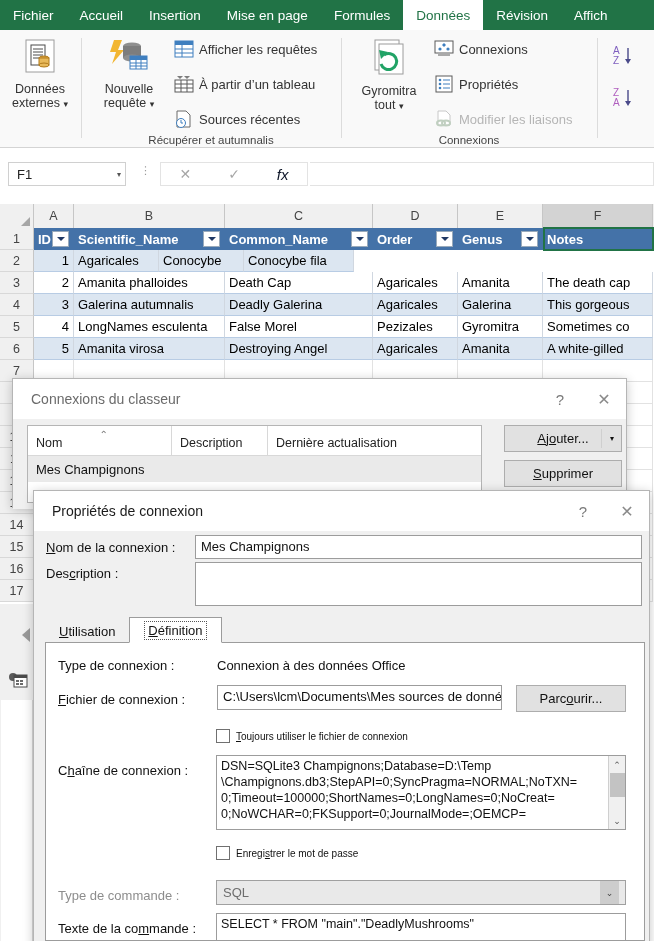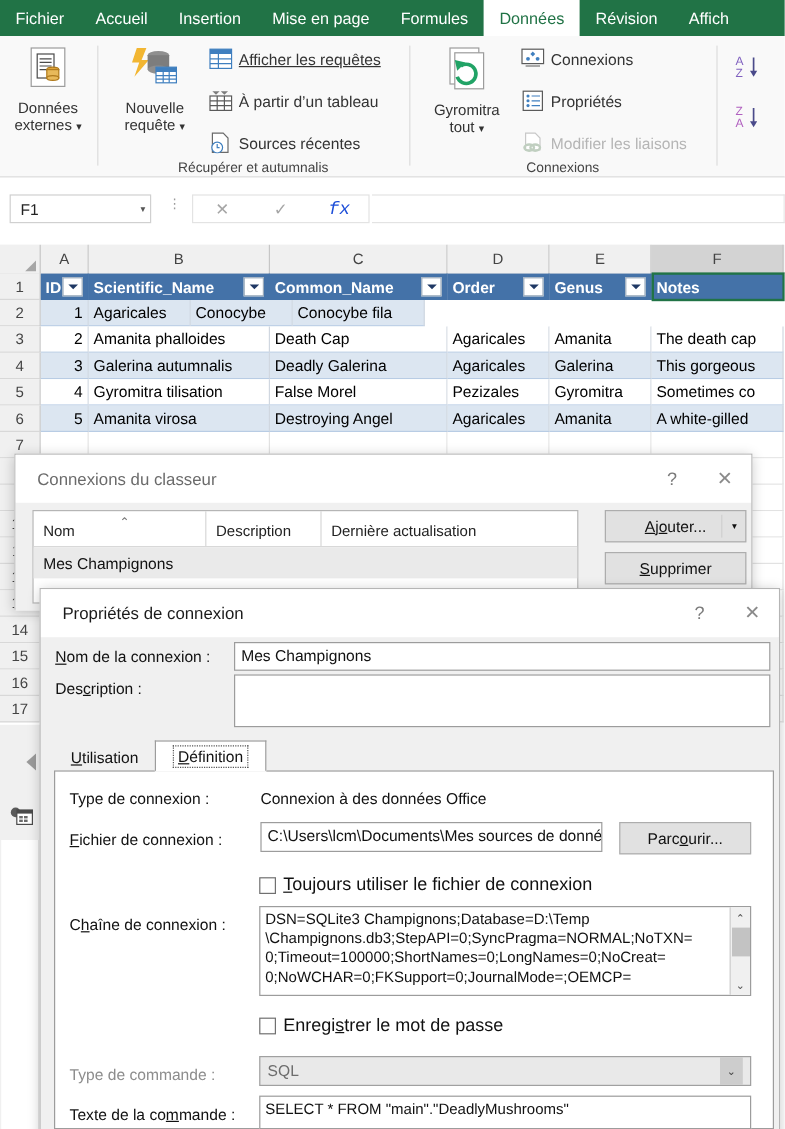--- a/index.html
+++ b/index.html
@@ -52,21 +52,21 @@
   .namebox {
     position:absolute; left:8px; top:162px; width:118px; height:24px;
     border:1px solid #d0d0d0; background:#fff; display:flex; align-items:center;
     padding:0 4px 0 8px; font-size:13px; color:#222;
   }
   .namebox .caret { margin-left:auto; font-size:8px; color:#555; }
   .fdots { position:absolute; left:140px; top:167px; font-size:11px; color:#9b9b9b; letter-spacing:0; line-height:7px;}
   .fbtns { position:absolute; left:160px; top:162px; width:148px; height:24px;
            border:1px solid #e3e3e3; background:#fff; display:flex; align-items:center; }
   .fbtn { flex:1; text-align:center; font-size:14px; color:#a6a6a6; }
-  .fbtn.fx { font-style:italic; font-family:Liberation Mono, monospace; color:#1d4ed8; font-size:15px;}
+  .fbtn.fx { font-style:italic; font-family:Liberation Sans, sans-serif; color:#0f172a; font-size:15px;}
   .finput { position:absolute; left:310px; top:162px; width:344px; height:24px;
             border:1px solid #e3e3e3; border-left:none; background:#fff; }
 
   
   .grid { position:absolute; left:0; top:228px; width:654px; height:713px; background:#fff; }
   .colhdr-row { position:absolute; left:0; top:-24px; height:24px; width:654px; display:flex;
                 background:#f0f0f0; border-bottom:1px solid #c6c6c6;}
   .corner { width:34px; height:24px; background:#f0f0f0; border-right:1px solid #c6c6c6; position:relative;}
   .corner:after{content:""; position:absolute; right:3px; bottom:2px; width:0;height:0;
     border-left:9px solid transparent; border-bottom:9px solid #a6a6a6;}
@@ -143,21 +143,21 @@
 
   .tabstrip { position:absolute; left:45px; top:617px; height:26px; display:flex; align-items:flex-end; }
   .ptab { height:24px; padding:0 14px; font-size:13px; color:#111;
           display:flex; align-items:center; background:transparent; }
   .ptab.active { background:#fff; border:1px solid #9c9c9c; border-bottom:1px solid #fff;
                  height:26px; position:relative; z-index:3; }
   .ptab .inner { border:1px dotted #555; padding:1px 3px; }
   .tabpanel { position:absolute; left:45px; top:642px; width:600px; height:299px;
               background:#fff; border:1px solid #9c9c9c; z-index:2; }
 
-  .chk { position:absolute; display:flex; align-items:center; gap:6px; font-size:15px; color:#111;}
+  .chk { position:absolute; display:flex; align-items:center; gap:6px; font-size:10px; color:#111;}
   .chkbox { width:14px; height:14px; border:1px solid #707070; background:#fff; flex:0 0 14px;}
 
   .scrollbar { position:absolute; width:17px; background:#f0f0f0; border-left:1px solid #cfcfcf;
                display:flex; flex-direction:column; align-items:center; }
   .sb-arrow { height:17px; width:17px; display:flex; align-items:center; justify-content:center;
               font-size:9px; color:#555; }
   .sb-thumb { width:15px; background:#c3c3c3; }
 
   .combo { position:absolute; background:#e9e9e9; border:1px solid #a0a0a0;
            font-size:13px; color:#6d6d6d; display:flex; align-items:center; padding:0 6px;}
@@ -220,21 +220,21 @@
             <line x1="22" y1="28" x2="39" y2="28" stroke="#3f7fbf"></line>
             <line x1="28" y1="22" x2="28" y2="31" stroke="#3f7fbf"></line>
             <line x1="33" y1="22" x2="33" y2="31" stroke="#3f7fbf"></line>
           </svg>
         </span>
         <div class="lbl"><span>Nouvelle</span></div>
         <div class="lbl"><span>requête</span>
           <span style="font-size:9px">▾</span></div>
       </div>
 
-      <div class="smallbtn" style="left:92px; top:10px;text-decoration:underline;">
+      <div class="smallbtn" style="left:92px; top:10px;">
         <span class="ic">
           <svg width="20" height="18" viewBox="0 0 20 18">
             <rect x="1" y="1" width="18" height="16" fill="#fff" stroke="#3f7fbf"></rect>
             <rect x="1" y="1" width="18" height="4" fill="#3f7fbf"></rect>
             <line x1="1" y1="9" x2="19" y2="9" stroke="#3f7fbf"></line>
             <line x1="1" y1="13" x2="19" y2="13" stroke="#3f7fbf"></line>
             <line x1="8" y1="5" x2="8" y2="17" stroke="#3f7fbf"></line>
           </svg>
         </span>
         <span>Afficher les requêtes</span>
@@ -427,21 +427,21 @@
         <div class="cell num" style="width:40px">3</div>
         <div class="cell" style="width:151px">Galerina autumnalis</div>
         <div class="cell" style="width:148px">Deadly Galerina</div>
         <div class="cell" style="width:85px">Agaricales</div>
         <div class="cell" style="width:85px">Galerina</div>
         <div class="cell" style="width:110px">This gorgeous</div>
       </div>
       <div class="row">
         <div class="rowh">5</div>
         <div class="cell num" style="width:40px">4</div>
-        <div class="cell" style="width:151px">Gyromitra tilisation</div>
+        <div class="cell" style="width:151px">LongNames esculenta</div>
         <div class="cell" style="width:148px">False Morel</div>
         <div class="cell" style="width:85px">Pezizales</div>
         <div class="cell" style="width:85px">Gyromitra</div>
         <div class="cell" style="width:110px">Sometimes co</div>
       </div>
       <div class="row alt">
         <div class="rowh">6</div>
         <div class="cell num" style="width:40px">5</div>
         <div class="cell" style="width:151px">Amanita virosa</div>
         <div class="cell" style="width:148px">Destroying Angel</div>

